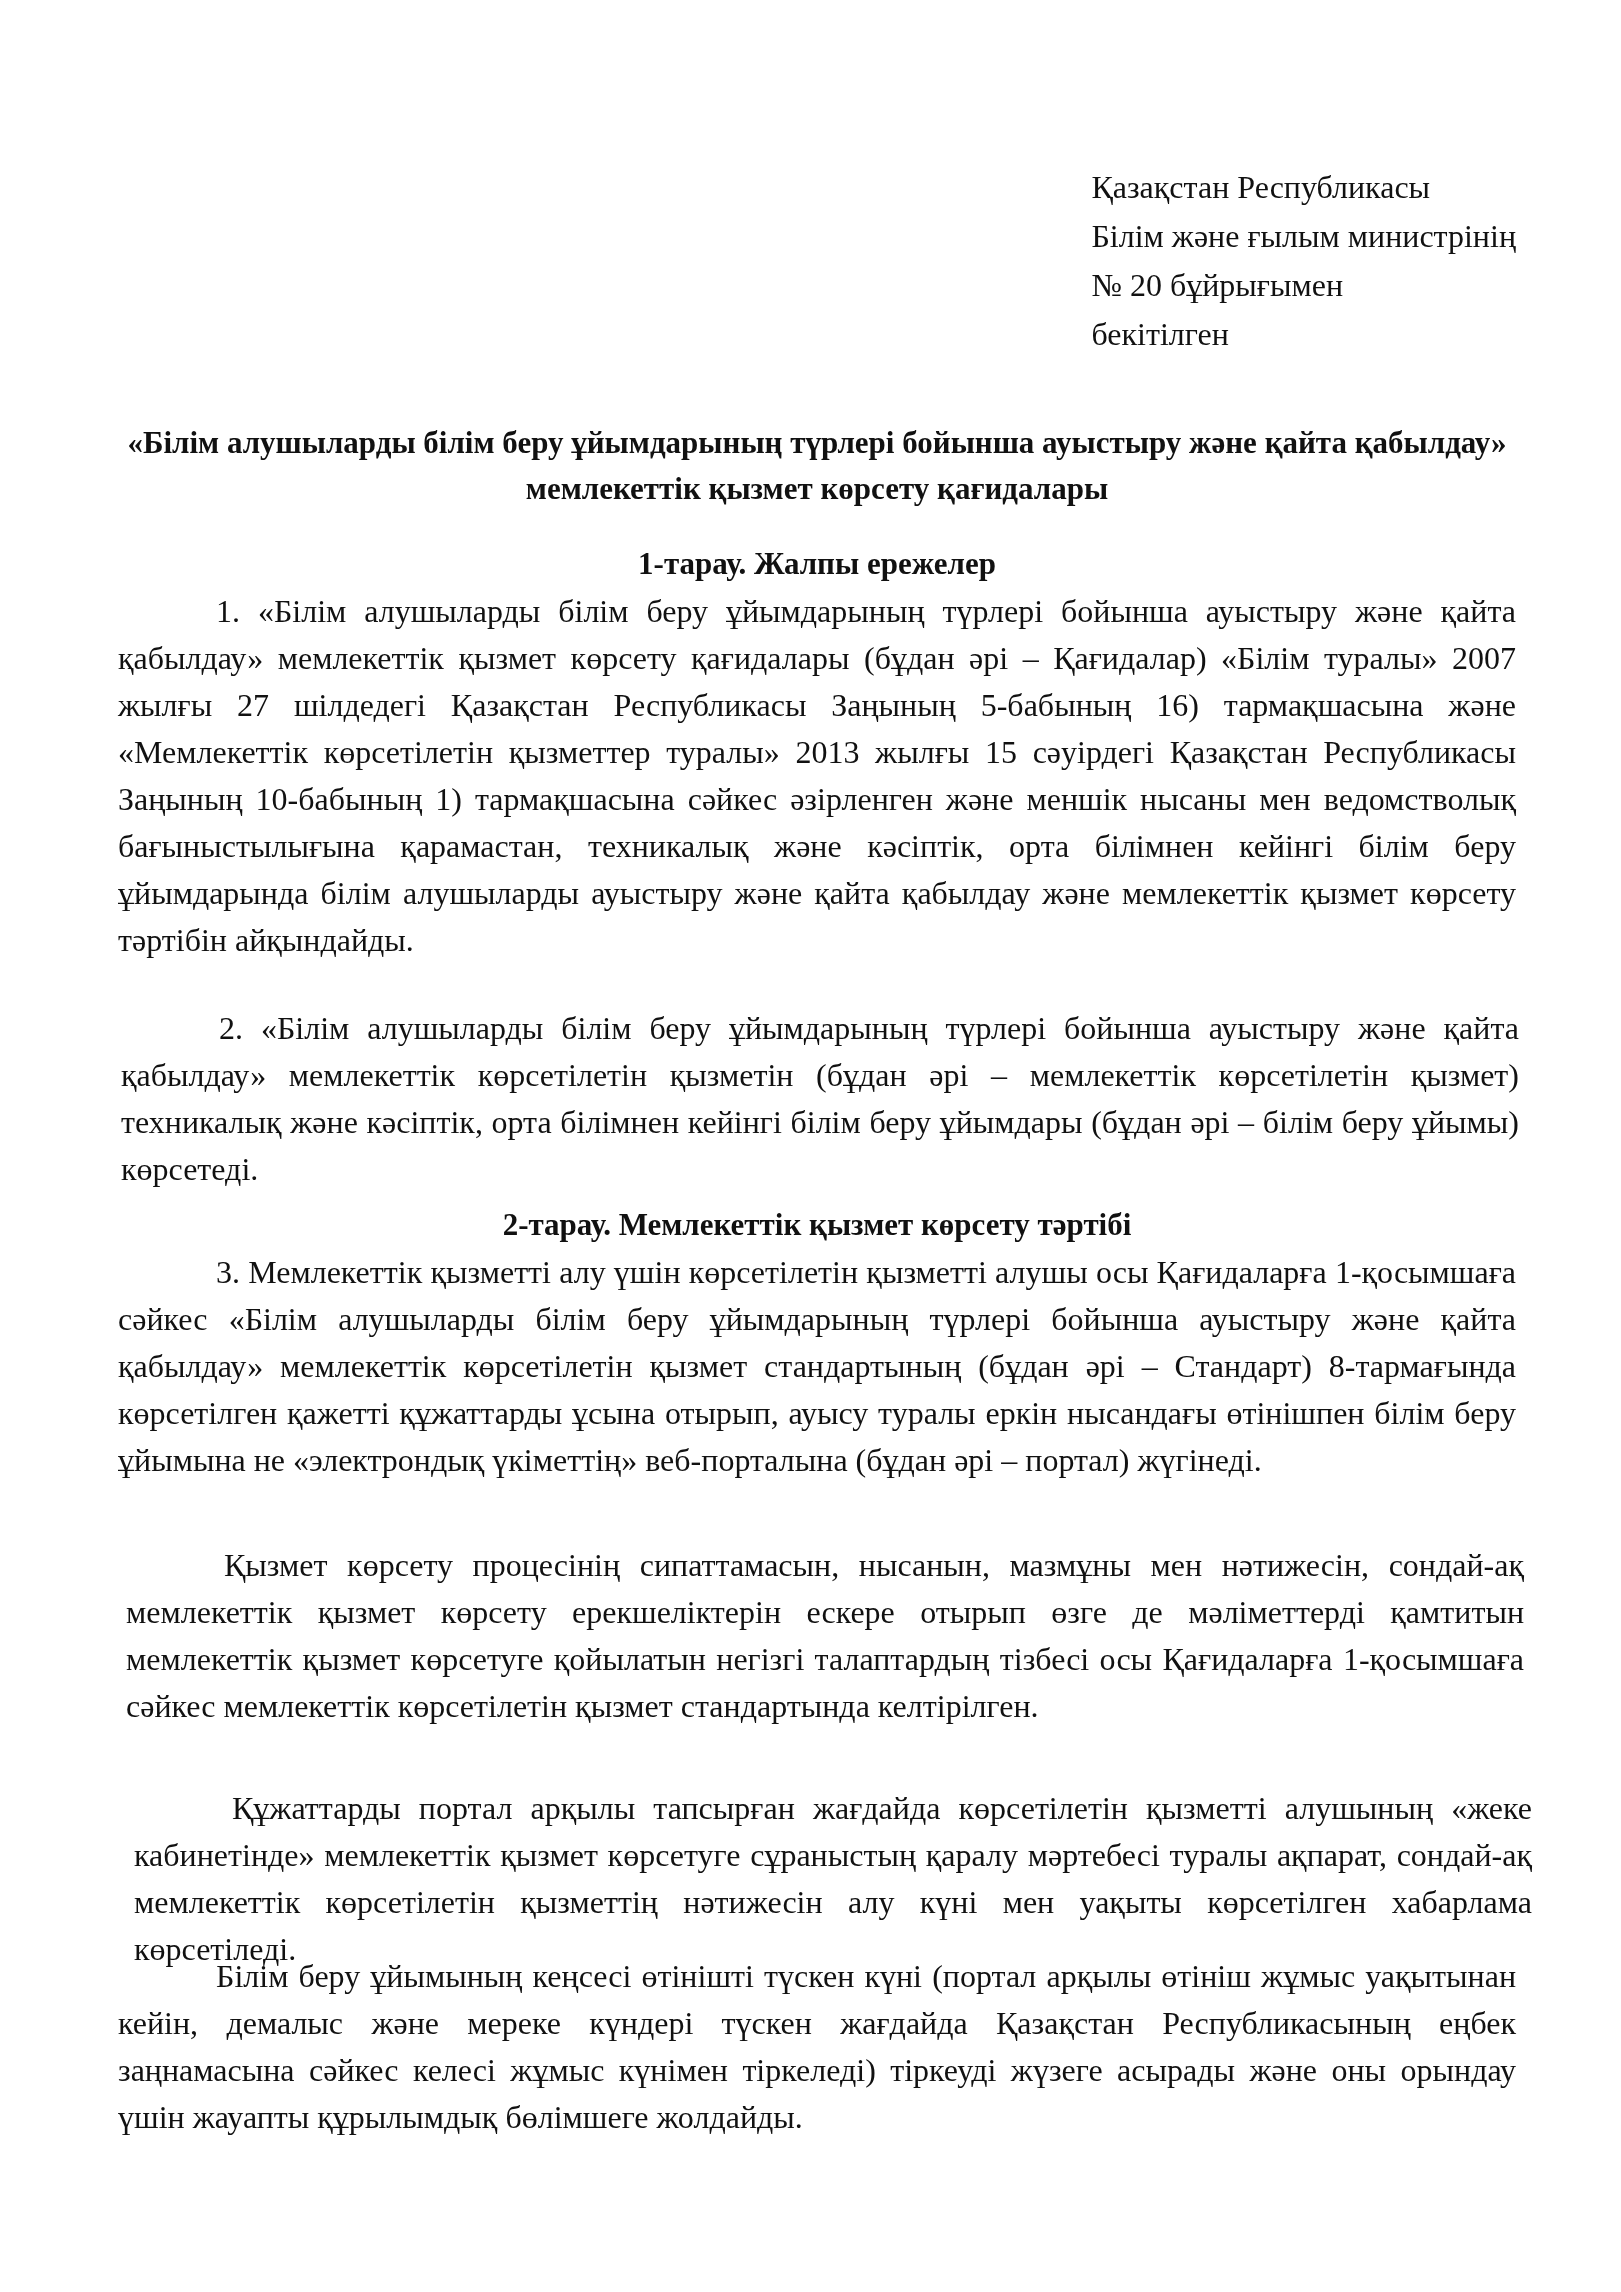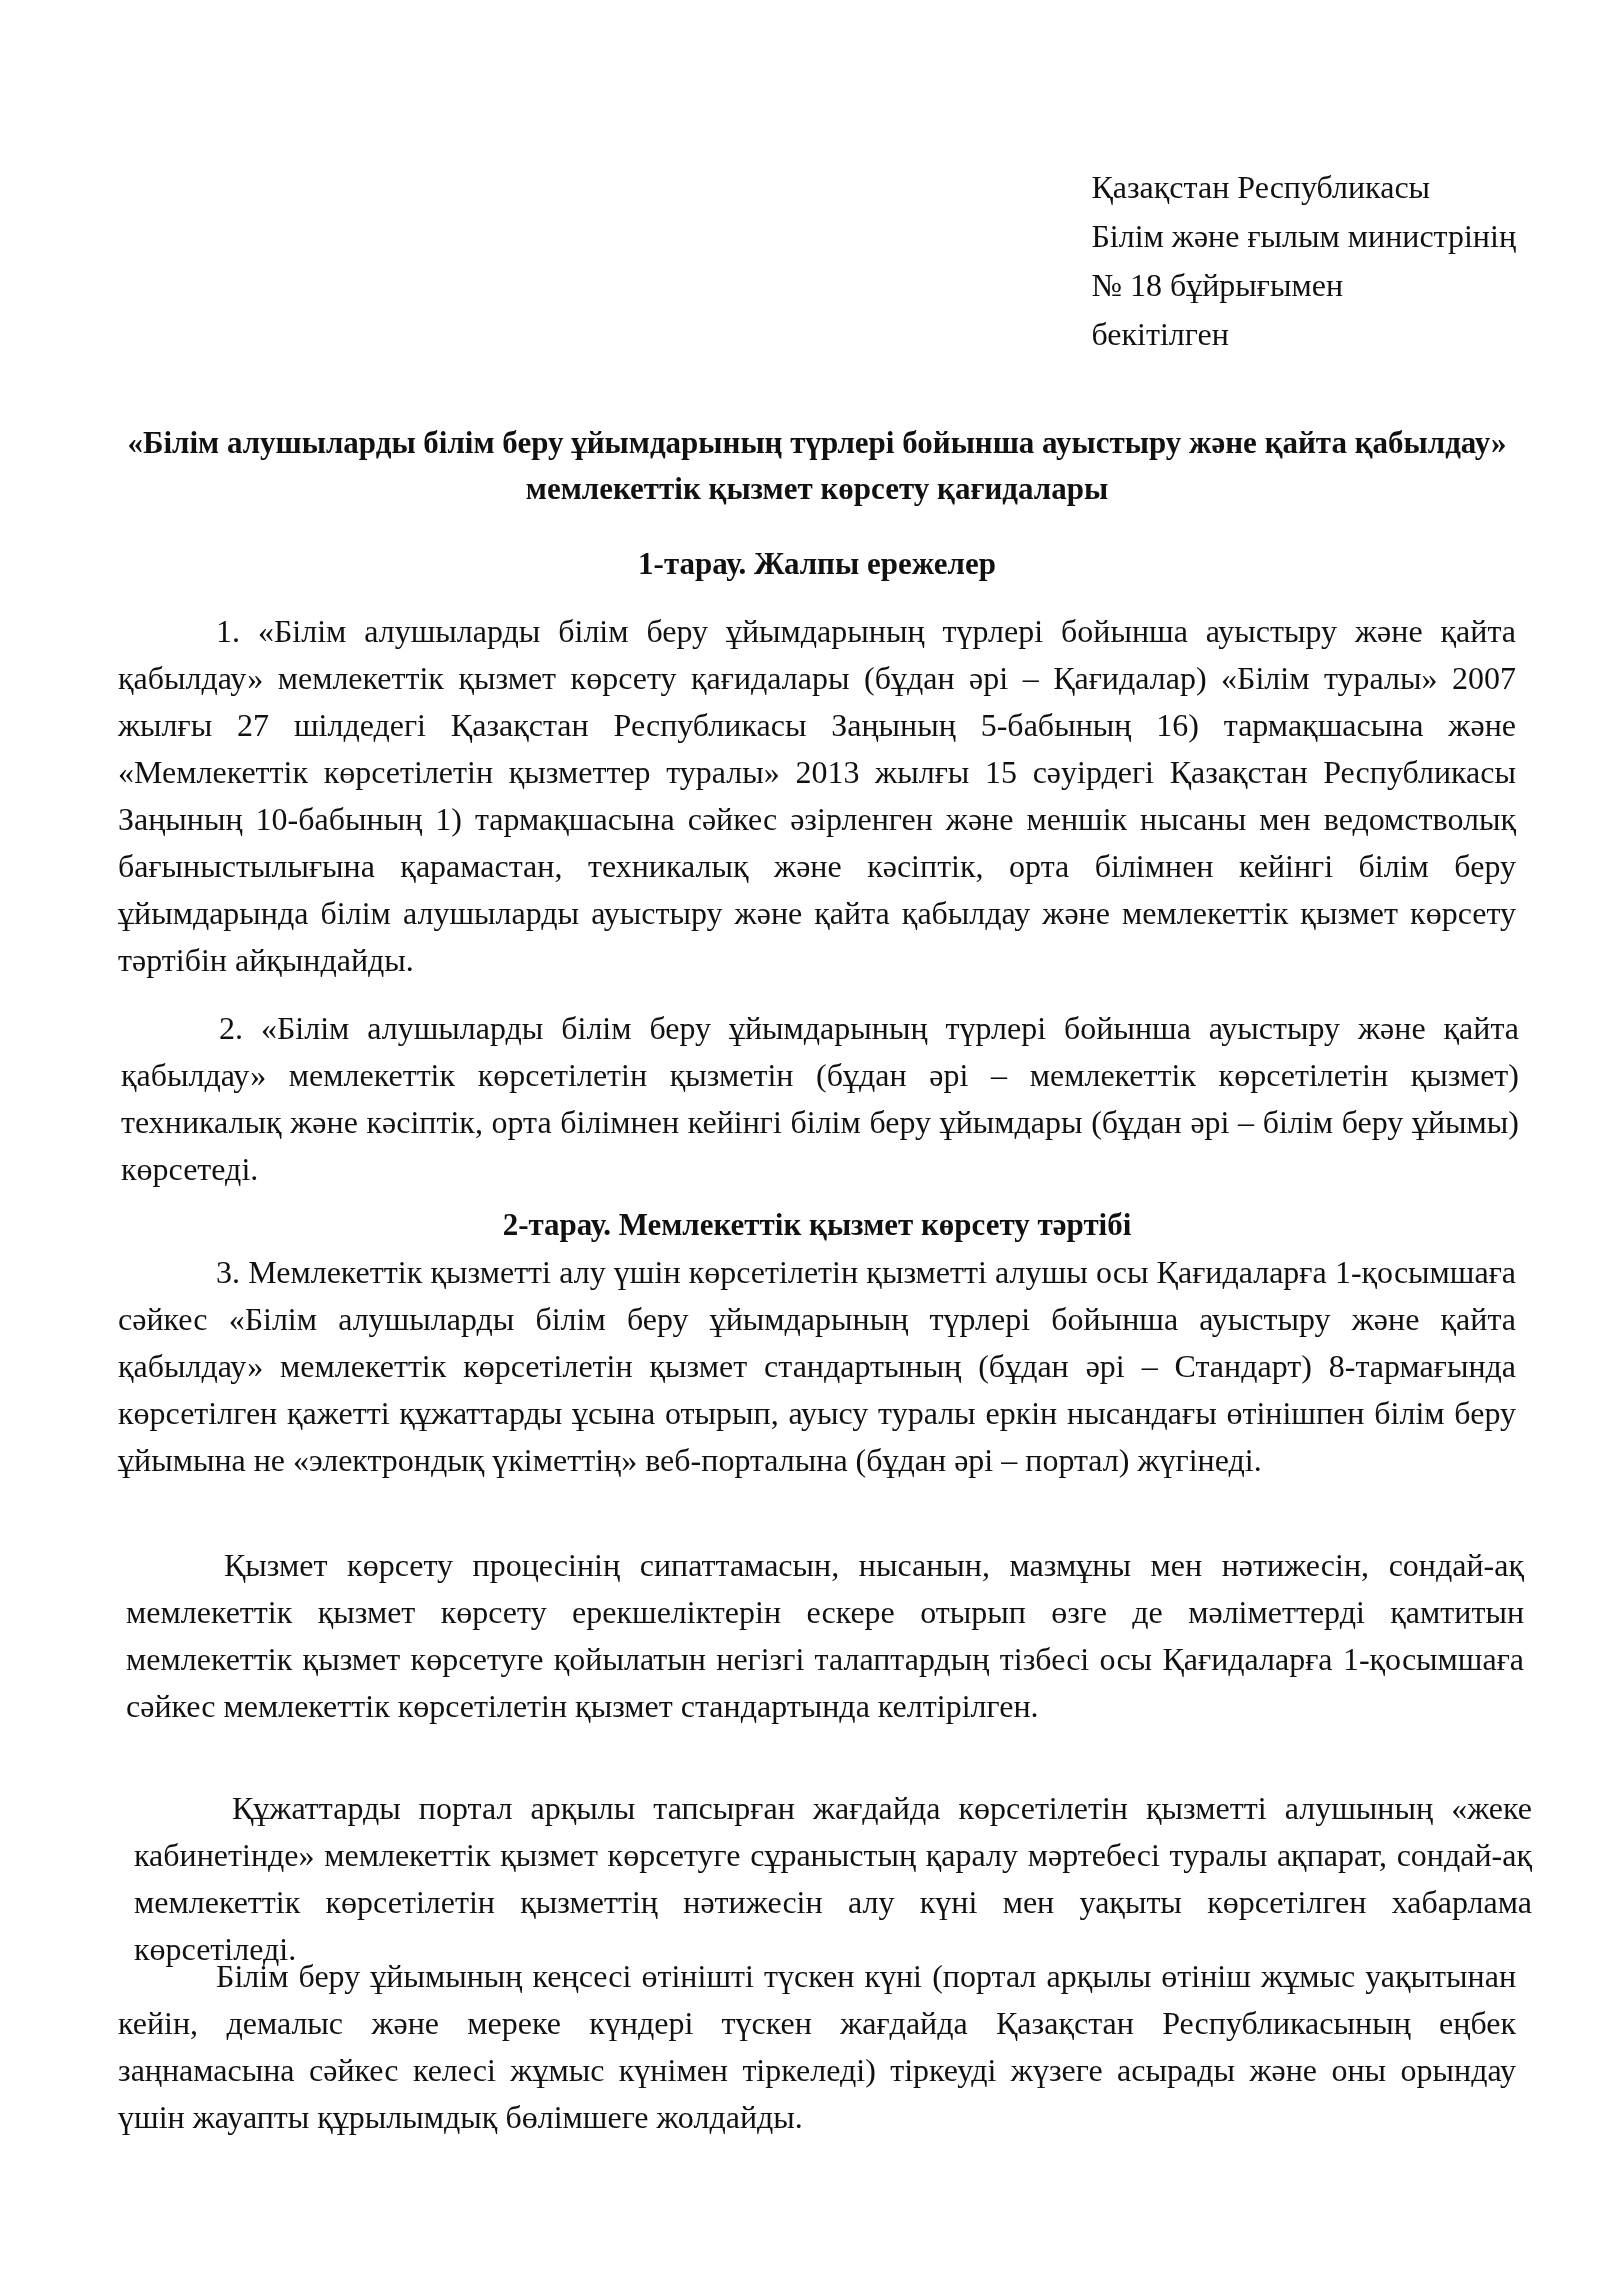--- a/index.html
+++ b/index.html
@@ -52,37 +52,37 @@
       position: absolute;
       left: 0;
       width: 1398px;
       text-align: justify;
       text-indent: 98px;
       font-size: 32px;
       line-height: 47px;
       hyphens: none;
     }
     #chapter-1 { top: 540px; }
-    #para-1 { top: 608px; }
+    #para-1 { top: 588px; }
     #para-2 { top: 1002px; }
     #chapter-2 { top: 1201px; }
     #para-3 { top: 1249px; }
     #para-4 { top: 1534px; }
     #para-5 { top: 1769px; }
     #para-6 { top: 1953px; }
   </style>
 </head>
 <body>
 
 <div class="page">
 
   <div class="approval">
     <div>Қазақстан Республикасы</div>
     <div>Білім және ғылым министрінің</div>
-    <div>№ 18 бұйрығымен</div>
+    <div>№ 20 бұйрығымен</div>
     <div>бекітілген</div>
   </div>
 
   <div class="title">«Білім алушыларды білім беру ұйымдарының түрлері бойынша ауыстыру және қайта қабылдау» мемлекеттік қызмет көрсету қағидалары</div>
 
   <div class="chapter" id="chapter-1">1-тарау. Жалпы ережелер</div>
   <p class="para" id="para-1" style="margin:0">1. «Білім алушыларды білім беру ұйымдарының түрлері бойынша ауыстыру және қайта қабылдау» мемлекеттік қызмет көрсету қағидалары (бұдан әрі – Қағидалар) «Білім туралы» 2007 жылғы 27 шілдедегі Қазақстан Республикасы Заңының 5-бабының 16) тармақшасына және «Мемлекеттік көрсетілетін қызметтер туралы» 2013 жылғы 15 сәуірдегі Қазақстан Республикасы Заңының 10-бабының 1) тармақшасына сәйкес әзірленген және меншік нысаны мен ведомстволық бағыныстылығына қарамастан, техникалық және кәсіптік, орта білімнен кейінгі білім беру ұйымдарында білім алушыларды ауыстыру және қайта қабылдау және мемлекеттік қызмет көрсету тәртібін айқындайды.</p>
   <p class="para" id="para-2" style="margin:3px">2. «Білім алушыларды білім беру ұйымдарының түрлері бойынша ауыстыру және қайта қабылдау» мемлекеттік көрсетілетін қызметін (бұдан әрі – мемлекеттік көрсетілетін қызмет) техникалық және кәсіптік, орта білімнен кейінгі білім беру ұйымдары (бұдан әрі – білім беру ұйымы) көрсетеді.</p>
 
   <div class="chapter" id="chapter-2">2-тарау. Мемлекеттік қызмет көрсету тәртібі</div>

